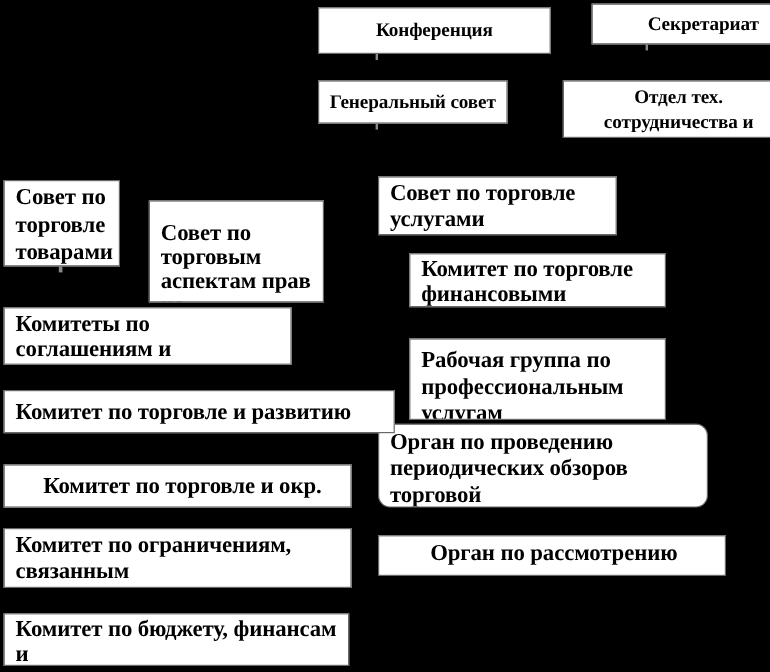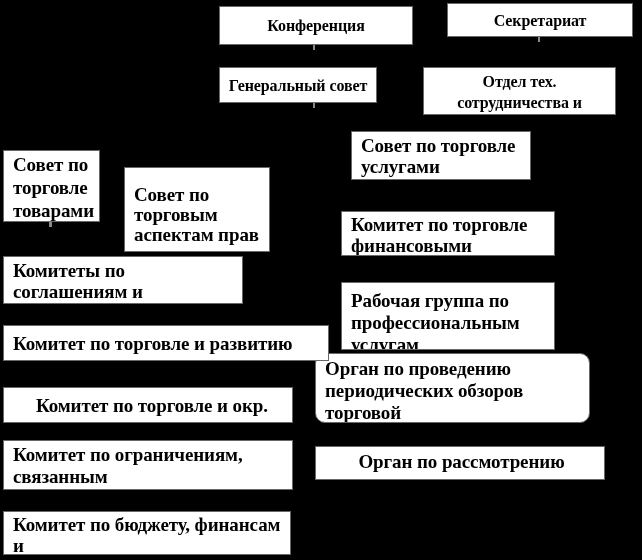--- a/index.html
+++ b/index.html
@@ -27,20 +27,21 @@
     padding: 3px 6px 3px 9px;
     white-space: pre-line;
     overflow: hidden;
     letter-spacing: -0.1px;
   }
   .node.c {
     text-align: center;
     font-size: 16px;
     padding-left: 4px;
     padding-right: 4px;
+    margin-left: 46px;
   }
   .stub {
     position: absolute;
     background: #8a8a8a;
   }
 </style>
 </head>
 <body>
 
 <div class="canvas">
@@ -56,21 +57,21 @@
 
   <div class="node" style="left:3px; top:150px; width:97px; height:72px; line-height:23px; padding-top:2px;">Совет по
 торговле
 товарами</div>
 
   <div class="node" style="left:124px; top:147px; width:146px; height:85px; line-height:20px; padding-top:17px;margin-top:20px;">Совет по торговым
 аспектам прав на
 интеллектуальную
 собственность</div>
 
-  <div class="node" style="left:315px; top:131px; width:180px; height:49px; padding-top:3px;margin-left:36px;">Совет по торговле
+  <div class="node" style="left:315px; top:147px; width:199px; height:49px; padding-top:3px;">Совет по торговле
 услугами</div>
 
   <div class="node" style="left:341px; top:211px; width:214px; height:45px; padding-top:2px;">Комитет по торговле
 финансовыми услугами</div>
 
   <div class="node" style="left:341px; top:282px; width:214px; height:68px; line-height:22px; padding-top:7px;">Рабочая группа по
 профессиональным услугам</div>
 
   <div class="node" style="left:315px; top:353px; width:275px; height:70px; line-height:22px; padding-top:4px;border-radius:10px;">Орган по проведению
 периодических обзоров торговой

